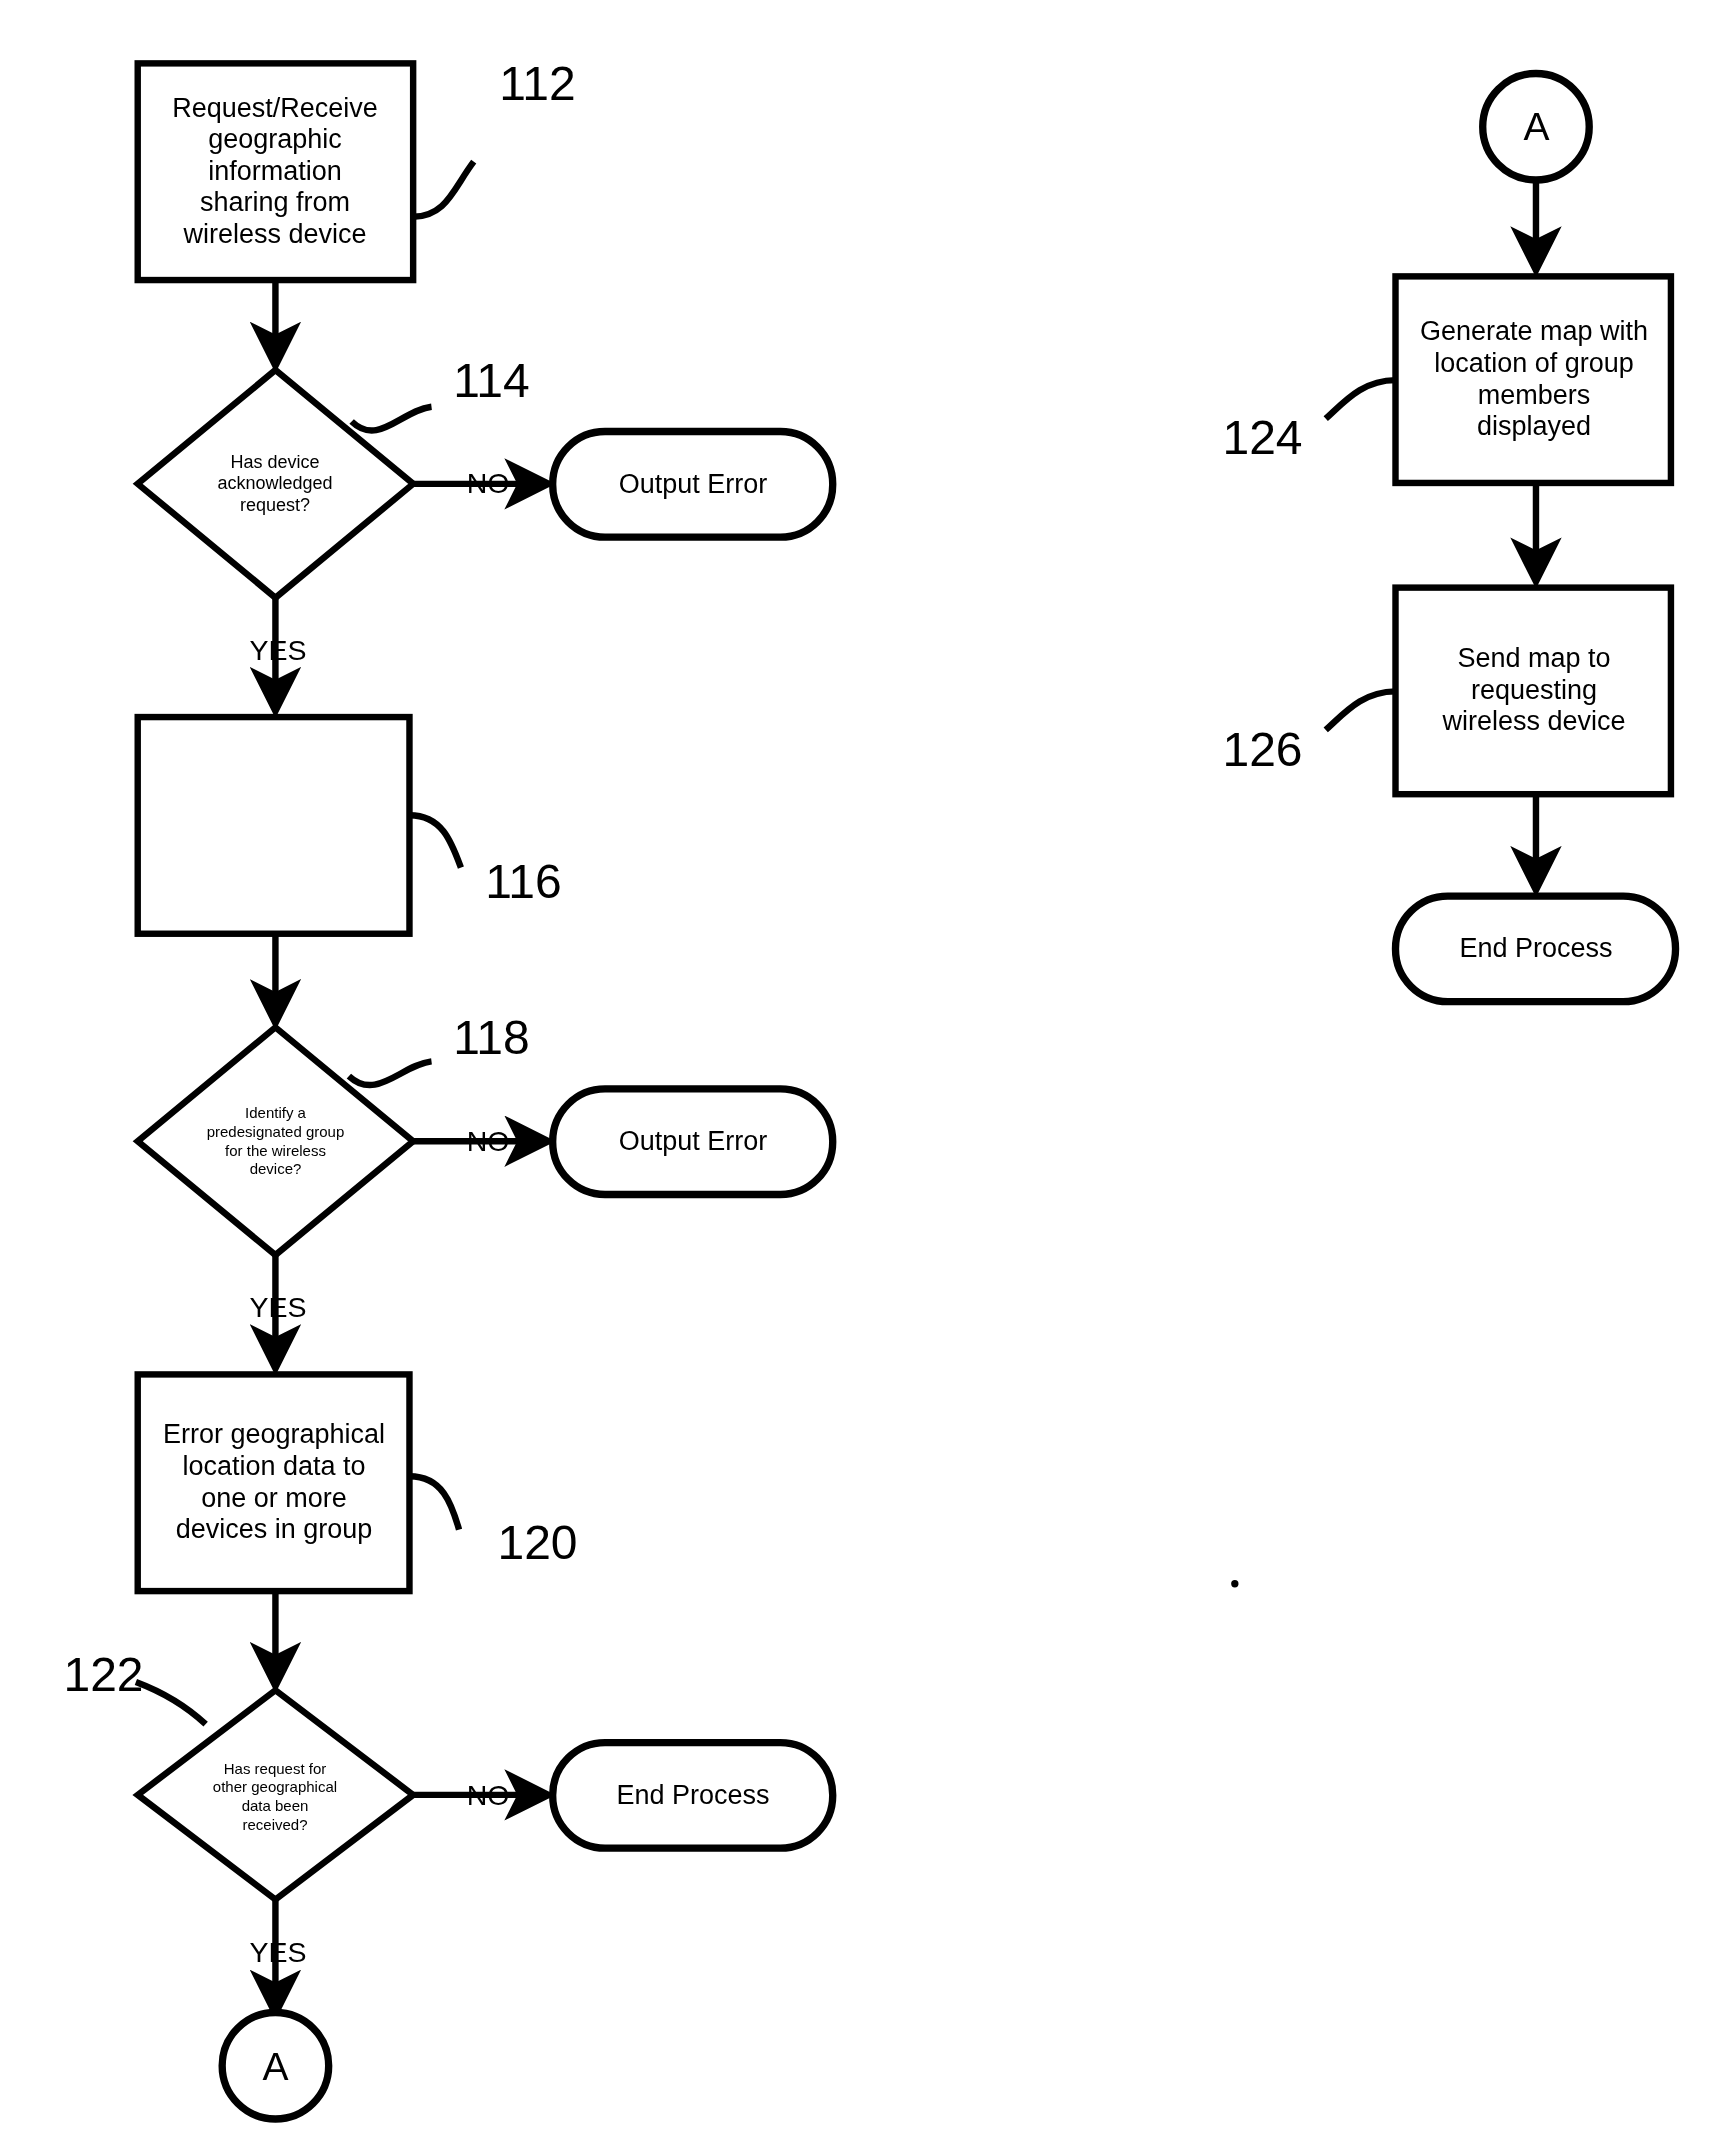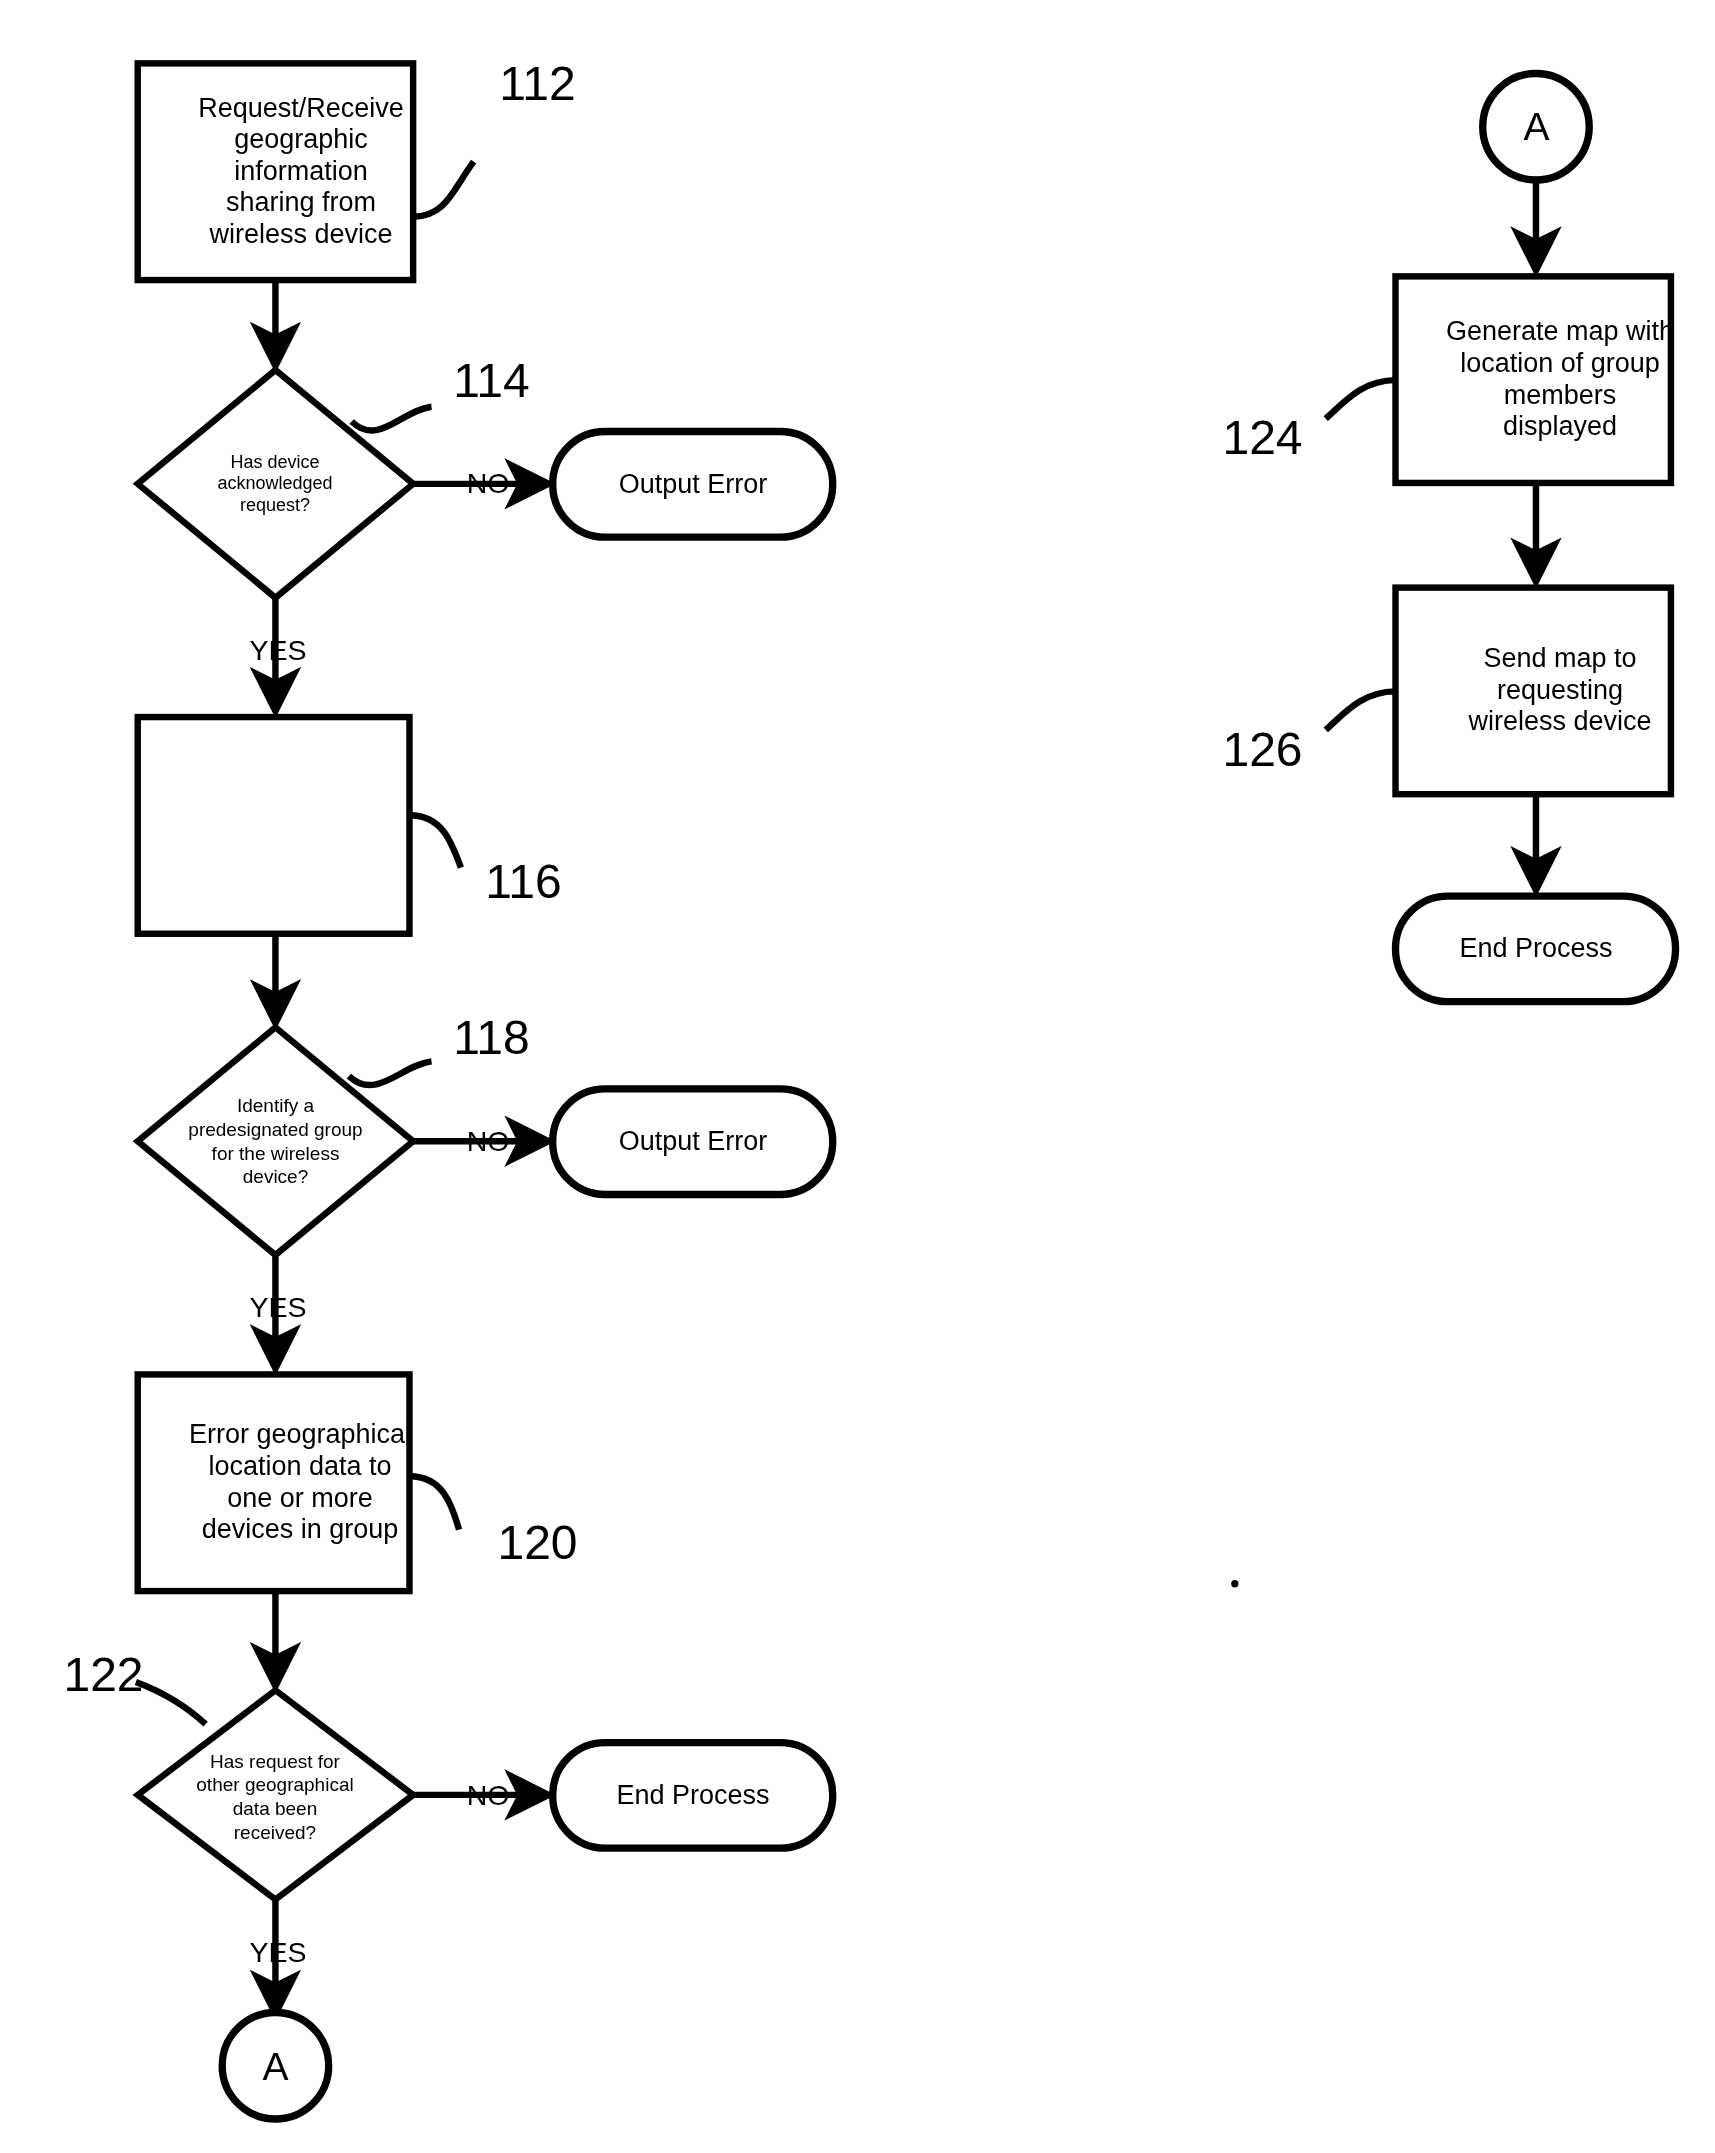--- a/index.html
+++ b/index.html
@@ -30,27 +30,26 @@
     align-items: center;
     justify-content: center;
     text-align: center;
     color: #000000;
     line-height: 1.17;
     white-space: pre-line;
     pointer-events: none;
   }
   .t-process {
     font-size: 27px;
-    padding-left: 26px;
   }
   .t-decision-lg {
     font-size: 18px;
   }
   .t-decision-sm {
-    font-size: 19px;
+    font-size: 15px;
     line-height: 1.25;
   }
   .t-terminal {
     font-size: 27px;
   }
   .t-connector {
     font-size: 39px;
   }
   .t-ref {
     font-size: 48px;

